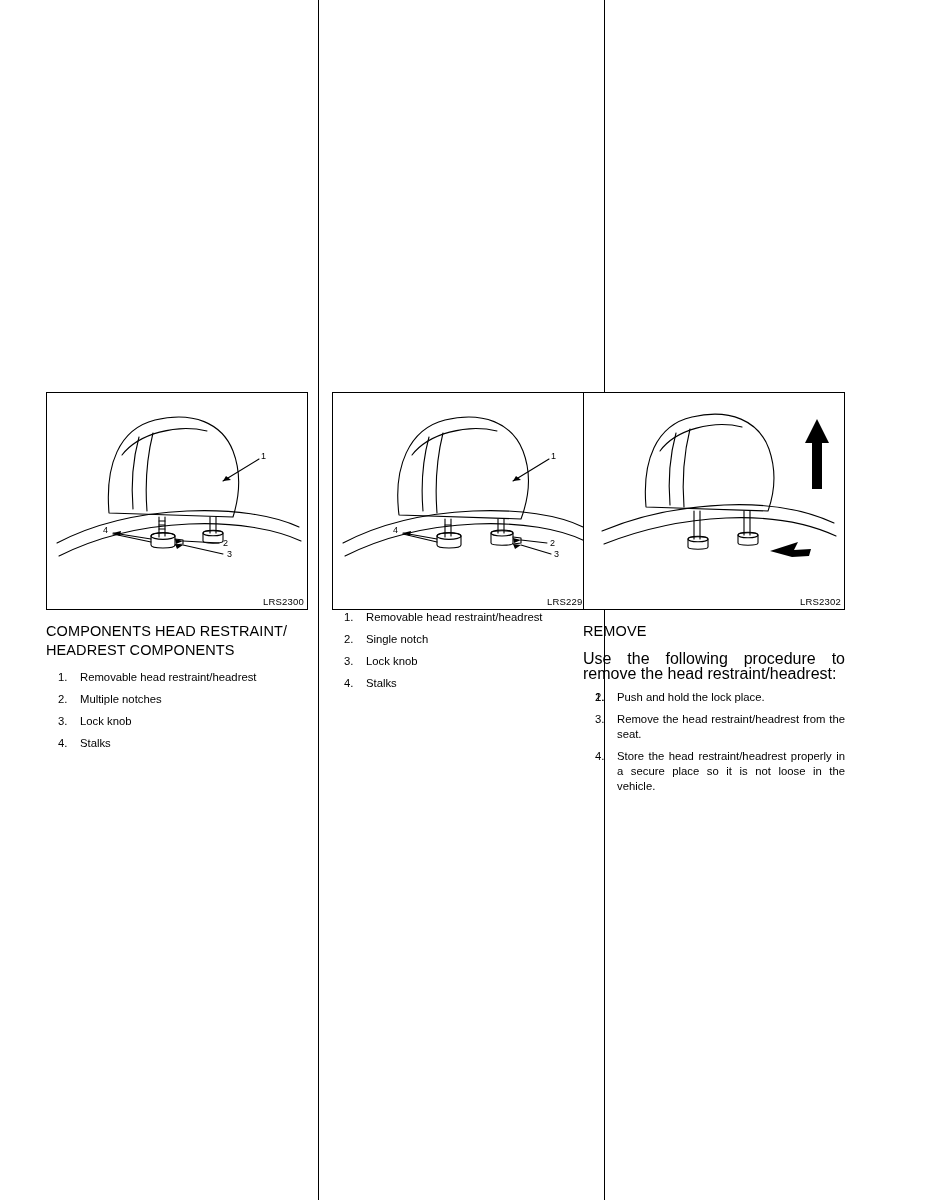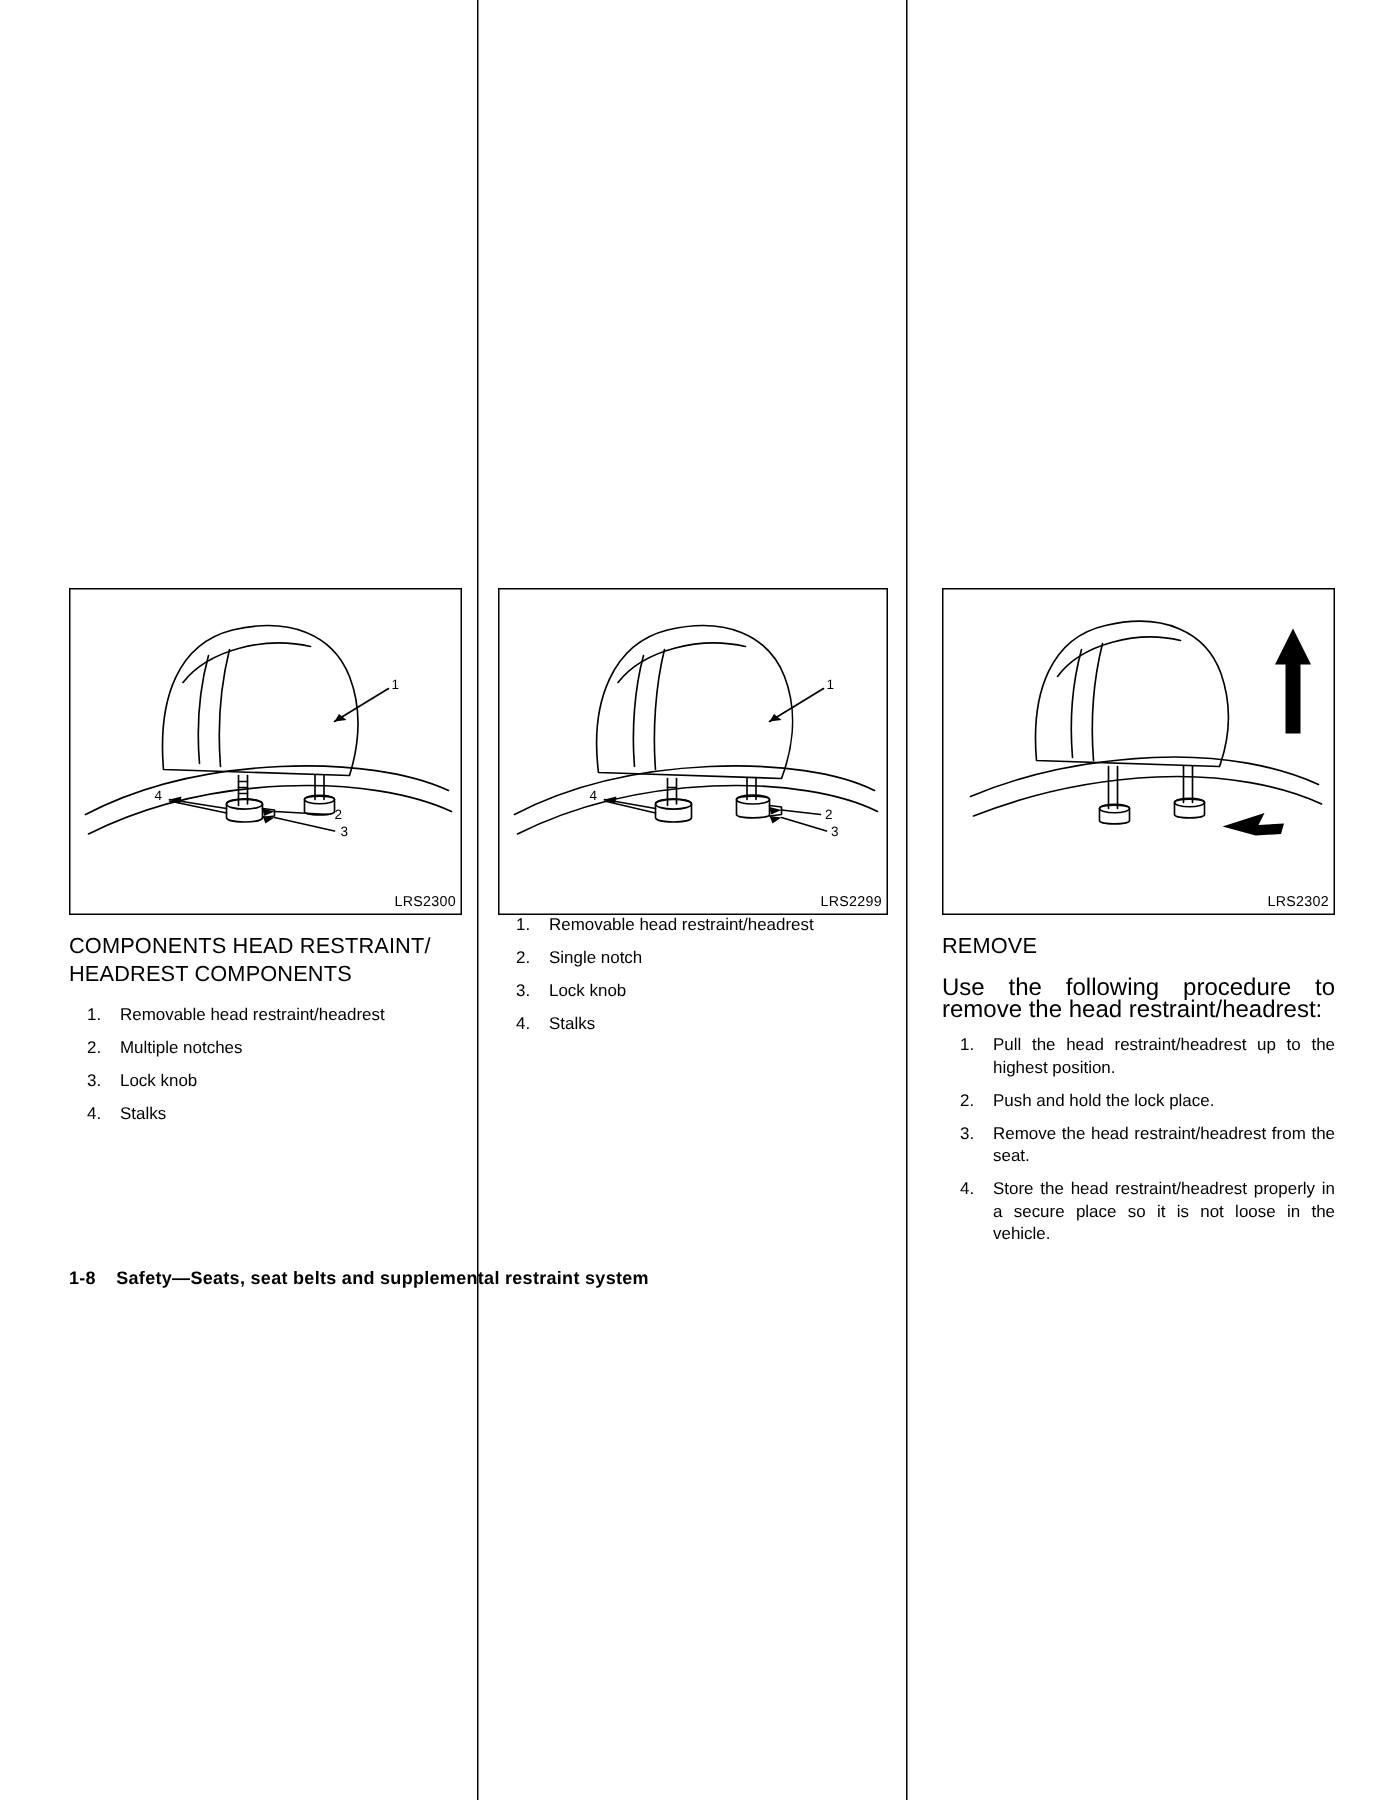--- a/index.html
+++ b/index.html
@@ -34,21 +34,21 @@
   }
   .col-rule.r1 { left: 318px; }
   .col-rule.r2 { left: 604px; }
 
   .col {
     position: absolute;
     top: 392px;
   }
   .col.c1 { left: 46px; width: 262px; }
   .col.c2 { left: 332px; width: 260px; }
-  .col.c3 { left: 628px; width: 262px; }
+  .col.c3 { left: 583px; width: 262px; }
 
   .figure {
     position: relative;
     border: 1px solid #000000;
     box-sizing: border-box;
     background: #ffffff;
   }
   .figure svg { display: block; }
 
   .fig-code {
@@ -281,35 +281,30 @@
 
     <h2 class="sec-title">
       <span>REMOVE</span>
     </h2>
 
     <p class="intro">Use the following procedure to remove the head restraint/headrest:</p>
 
     <ol class="numlist justify">
       <li>
           <span class="num">1.</span>
-          <span class="txt">Pull the head restraint/headrest up to the highest position.</span>
         </li>
       <li>
           <span class="num">2.</span>
           <span class="txt">Push and hold the lock place.</span>
         </li>
       <li>
           <span class="num">3.</span>
           <span class="txt">Remove the head restraint/headrest from the seat.</span>
         </li>
       <li>
           <span class="num">4.</span>
           <span class="txt">Store the head restraint/headrest properly in a secure place so it is not loose in the vehicle.</span>
         </li>
     </ol>
   </div>
 
-  <div class="footer">
-    <span class="pageno">1-8</span>
-    <span>Safety—Seats, seat belts and supplemental restraint system</span>
-  </div>
 
 </div>
 
 </body></html>

